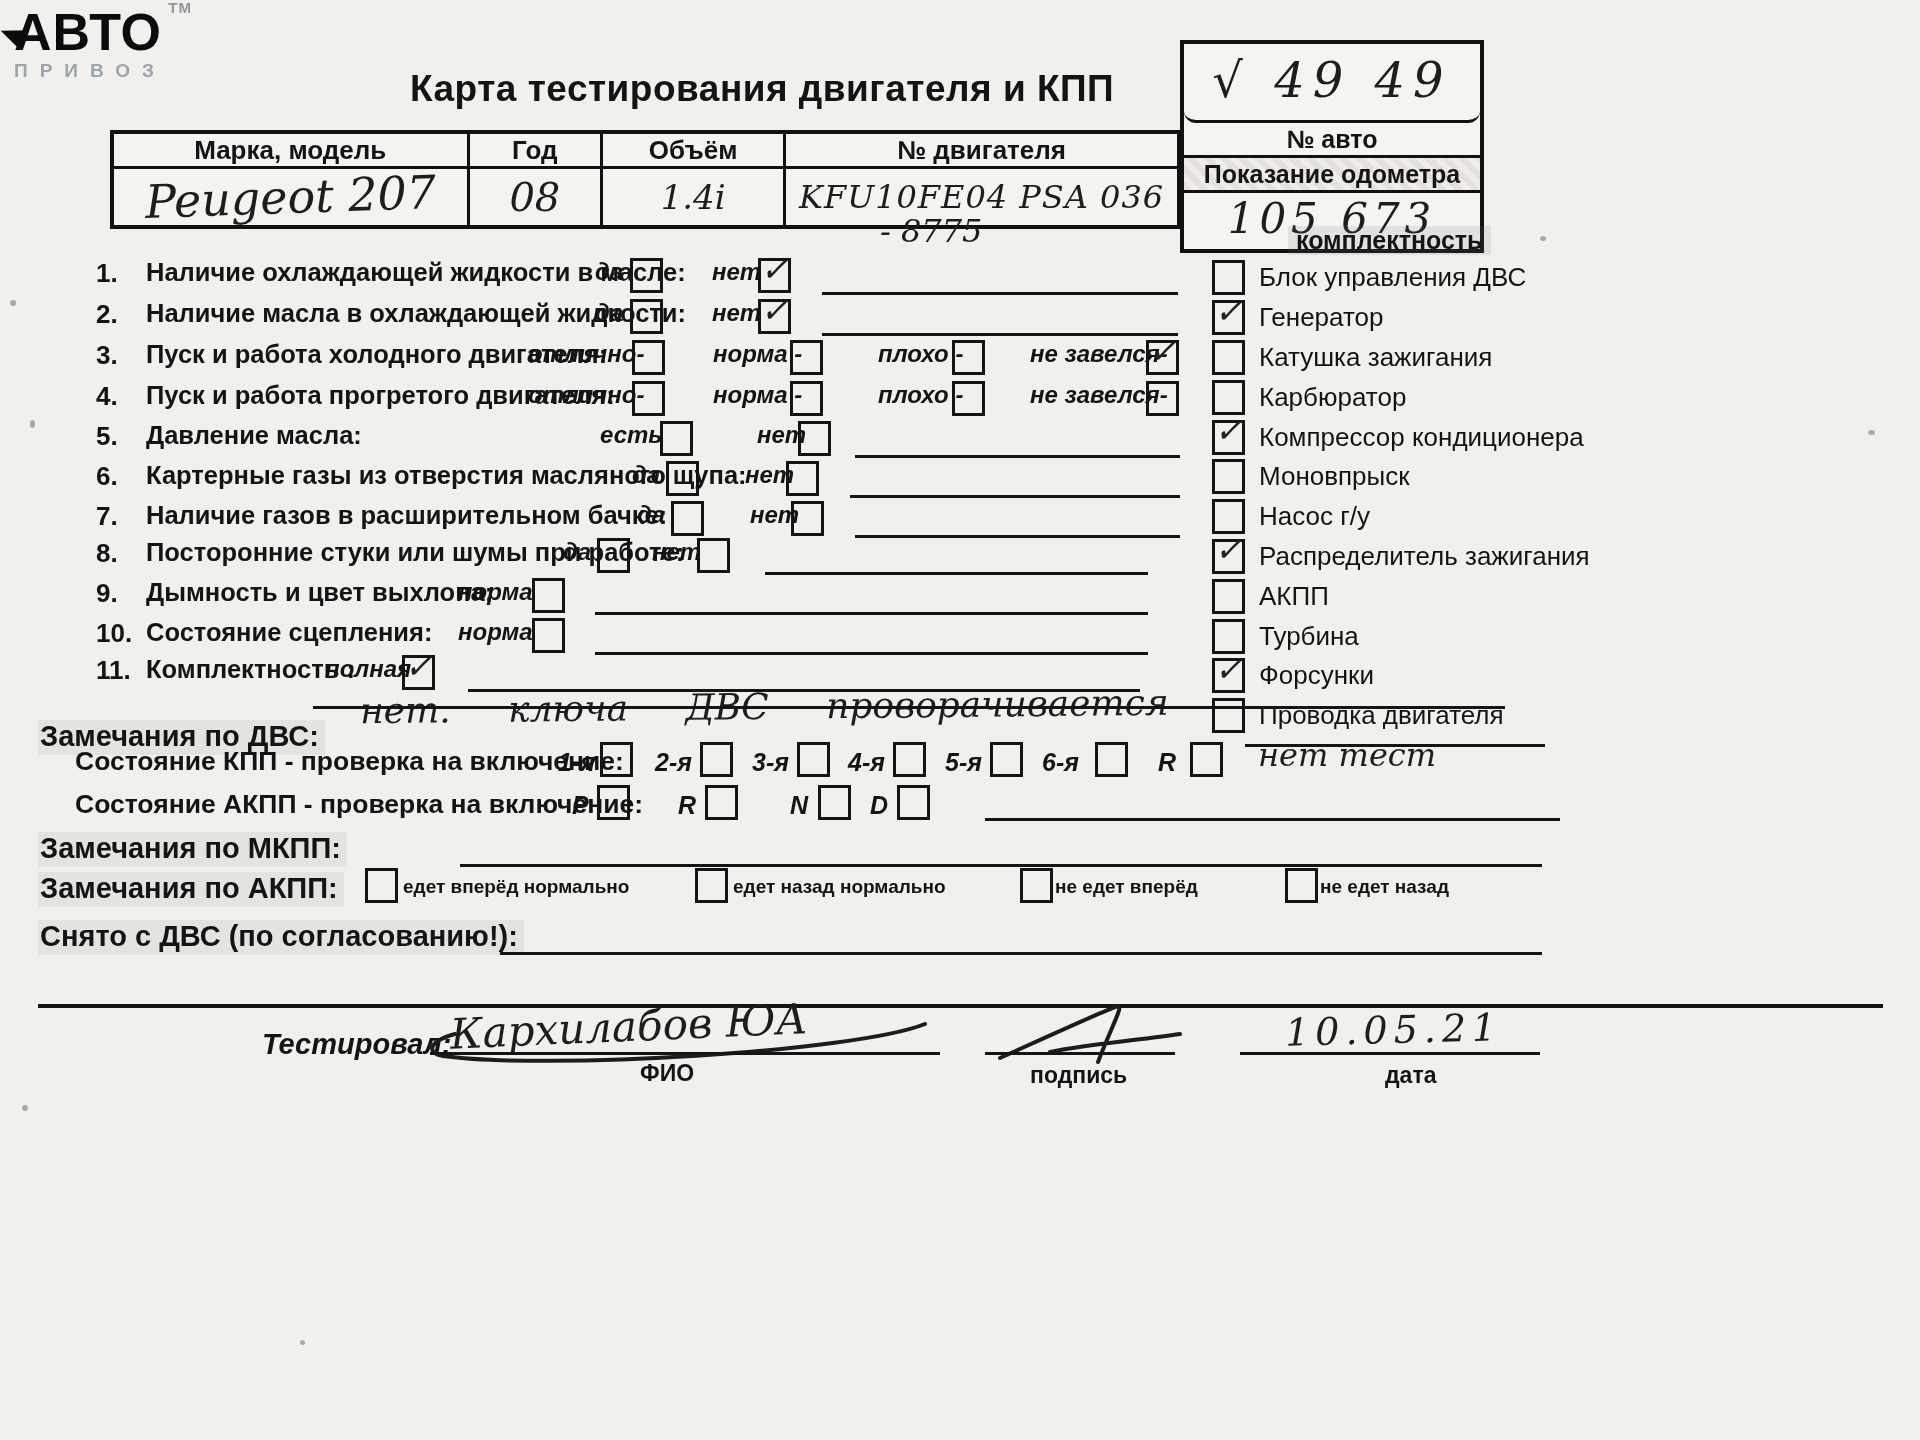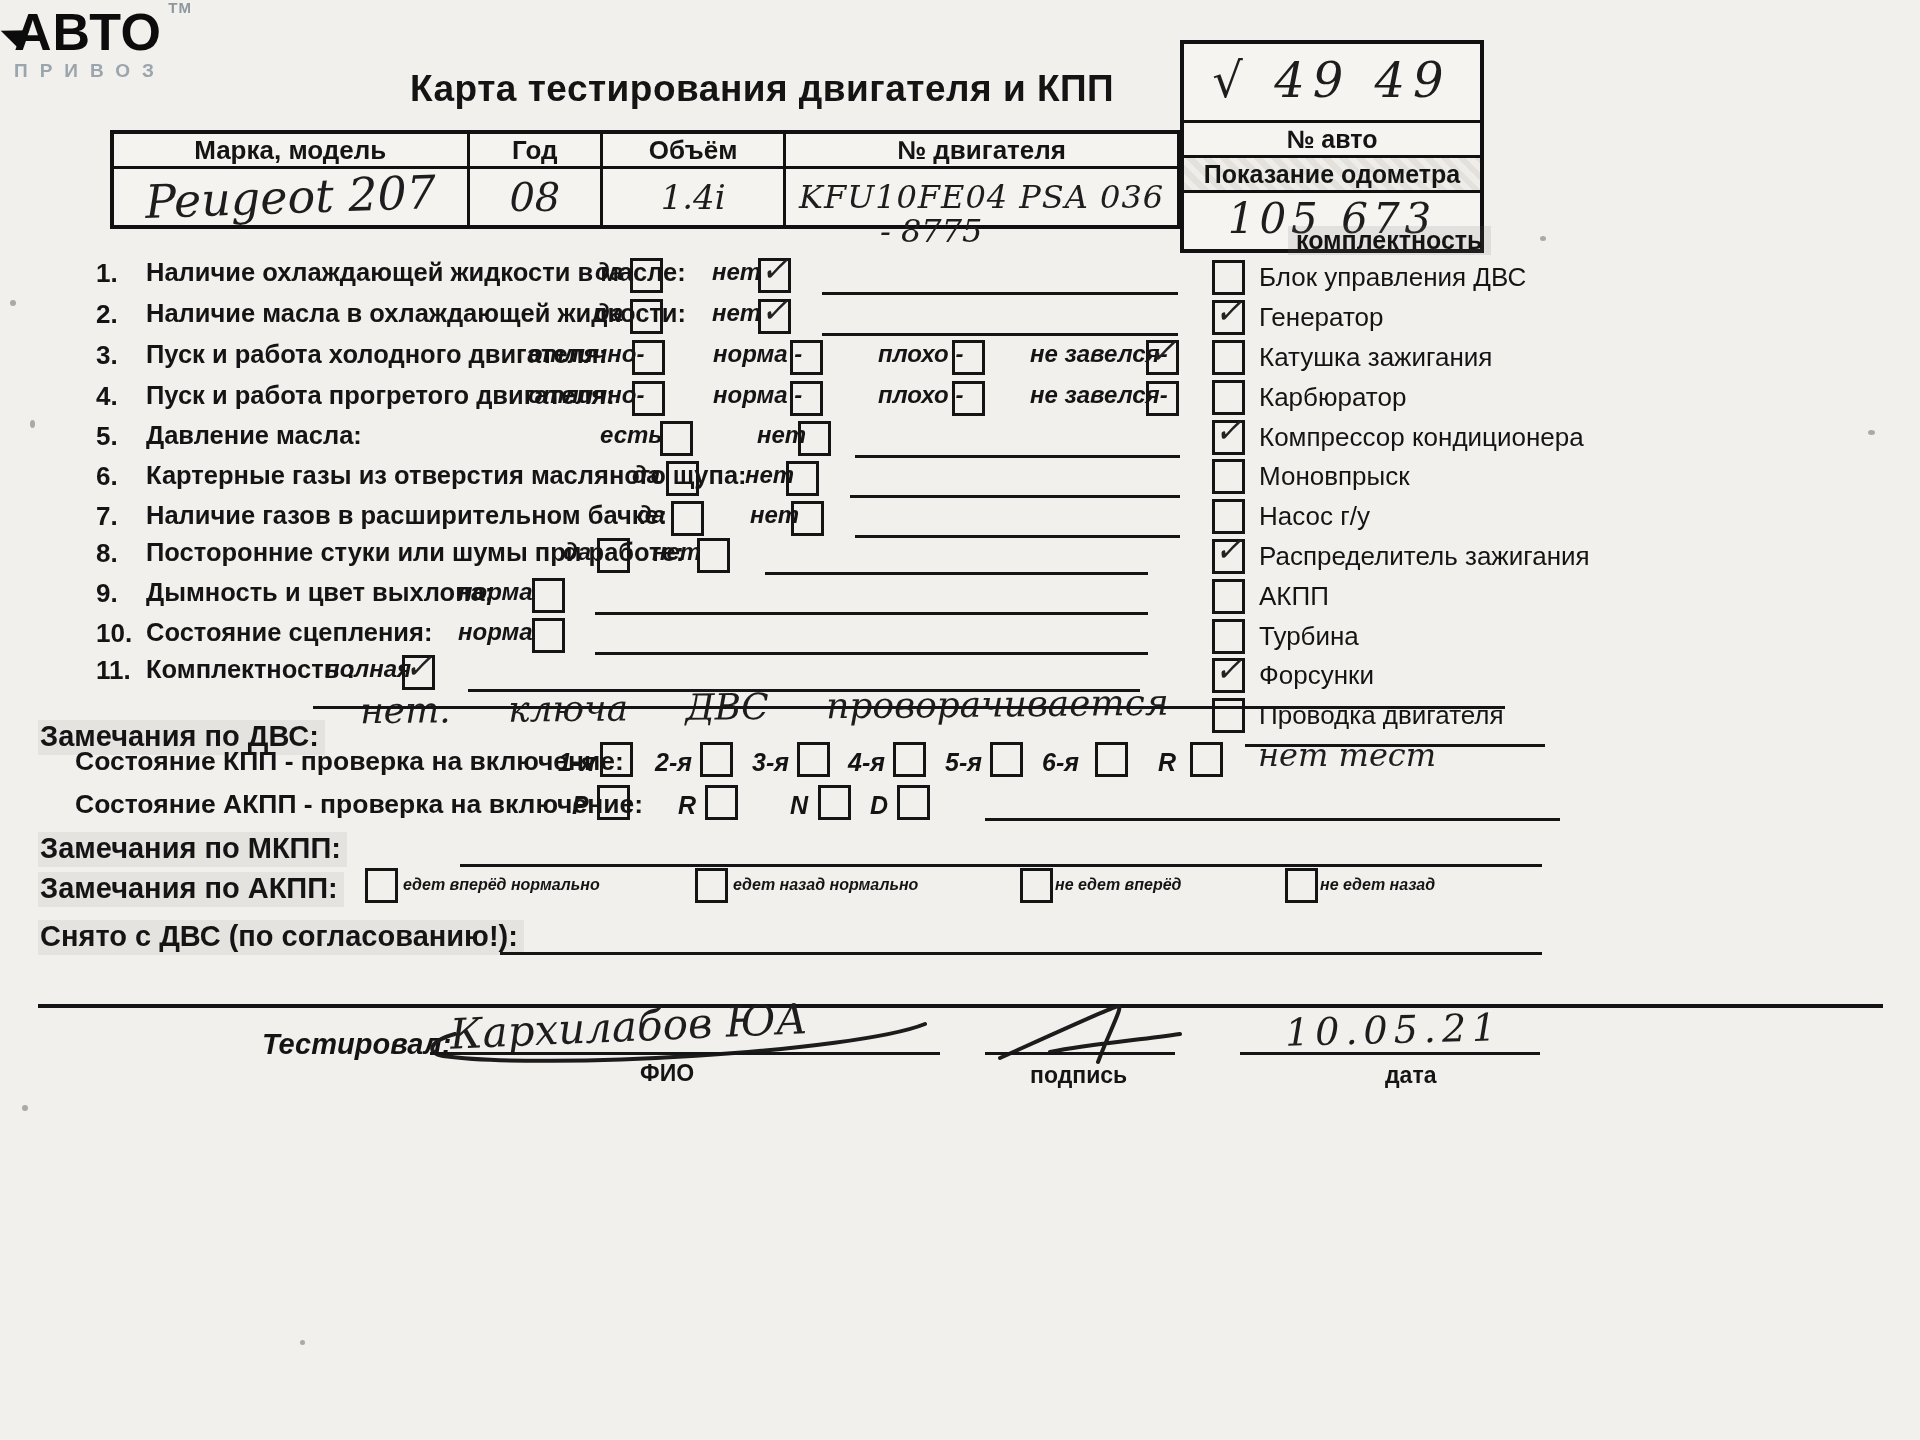--- a/index.html
+++ b/index.html
@@ -32,21 +32,21 @@
   .vtable th{border:3px solid #111;border-top:none;font-size:26px;font-weight:700;height:32px;padding:0 4px;}
   .vtable td{border:3px solid #111;border-bottom:none;height:54px;text-align:center;vertical-align:middle;}
   .engine-extra{position:absolute;left:880px;top:212px;font-size:32px;}
   
   .hand{font-family:"DejaVu Serif",serif;font-style:italic;color:#1d1d1d;}
   .hw-make{font-size:46px;transform:rotate(-2deg);display:inline-block;}
   .hw-year{font-size:40px;}
   .hw-vol{font-size:34px;}
   .hw-eng{font-size:32px;letter-spacing:1px;}
   .hw-odo{font-size:42px;letter-spacing:5px;text-align:center;}
-  .hw-auto{font-size:48px;letter-spacing:8px;}
+  .hw-auto{font-size:48px;letter-spacing:8px;border-radius:12px;}
   
   .eq-title{position:absolute;left:1288px;top:226px;font-size:25px;font-weight:700;background:rgba(110,110,110,.14);padding:0 8px;}
   .equipment{position:absolute;left:1212px;top:258px;}
   .eq-row{display:flex;align-items:center;height:39.8px;}
   .eq-label{margin-left:14px;font-size:26px;white-space:nowrap;}
   
   .box{display:inline-flex;align-items:center;justify-content:center;
     width:33px;height:35px;border:3.5px solid #141414;box-sizing:border-box;flex:0 0 auto;background:transparent;}
   .mark{font-family:"DejaVu Serif",serif;font-style:italic;font-size:34px;line-height:1;transform:translateY(-7px);color:#222;}
   
@@ -55,21 +55,21 @@
   .trow .tlabel{position:absolute;left:146px;font-size:25.5px;font-weight:700;white-space:nowrap;}
   .opt{position:absolute;font-size:24px;font-weight:700;font-style:italic;white-space:nowrap;}
   .bx{position:absolute;}
   .fline{position:absolute;border-top:3px solid #151515;height:0;top:34px;}
   
   .remark-label{position:absolute;font-size:29px;font-weight:700;white-space:nowrap;background:rgba(115,115,115,.10);padding:0 6px 2px 2px;}
   .hw-note{position:absolute;font-size:36px;white-space:nowrap;transform:rotate(-.6deg);}
   .hw-note2{position:absolute;font-size:32px;white-space:nowrap;}
   .gear-label{position:absolute;font-size:25px;font-weight:700;font-style:italic;}
   .kpp-label{position:absolute;font-size:26.5px;font-weight:700;white-space:nowrap;}
-  .akpp-opt{position:absolute;font-size:16px;font-weight:700;font-style:italic;white-space:nowrap;}
+  .akpp-opt{position:absolute;font-size:19px;font-weight:700;white-space:nowrap;}
   .sep{position:absolute;left:38px;top:1004px;width:1845px;border-top:4px solid #141414;}
   
   .foot-label{position:absolute;font-size:29px;font-weight:700;font-style:italic;white-space:nowrap;}
   .caption{position:absolute;font-size:23px;font-weight:700;}
   .hw-fio{position:absolute;font-size:42px;white-space:nowrap;transform:rotate(-2.5deg);}
   .hw-date{position:absolute;font-size:38px;letter-spacing:6px;white-space:nowrap;transform:rotate(-1.5deg);}
   .sigline{position:absolute;border-top:3.5px solid #151515;height:0;}
   
   .speck{position:absolute;background:#6f6f6f;border-radius:50%;opacity:.55;}
 </style>

